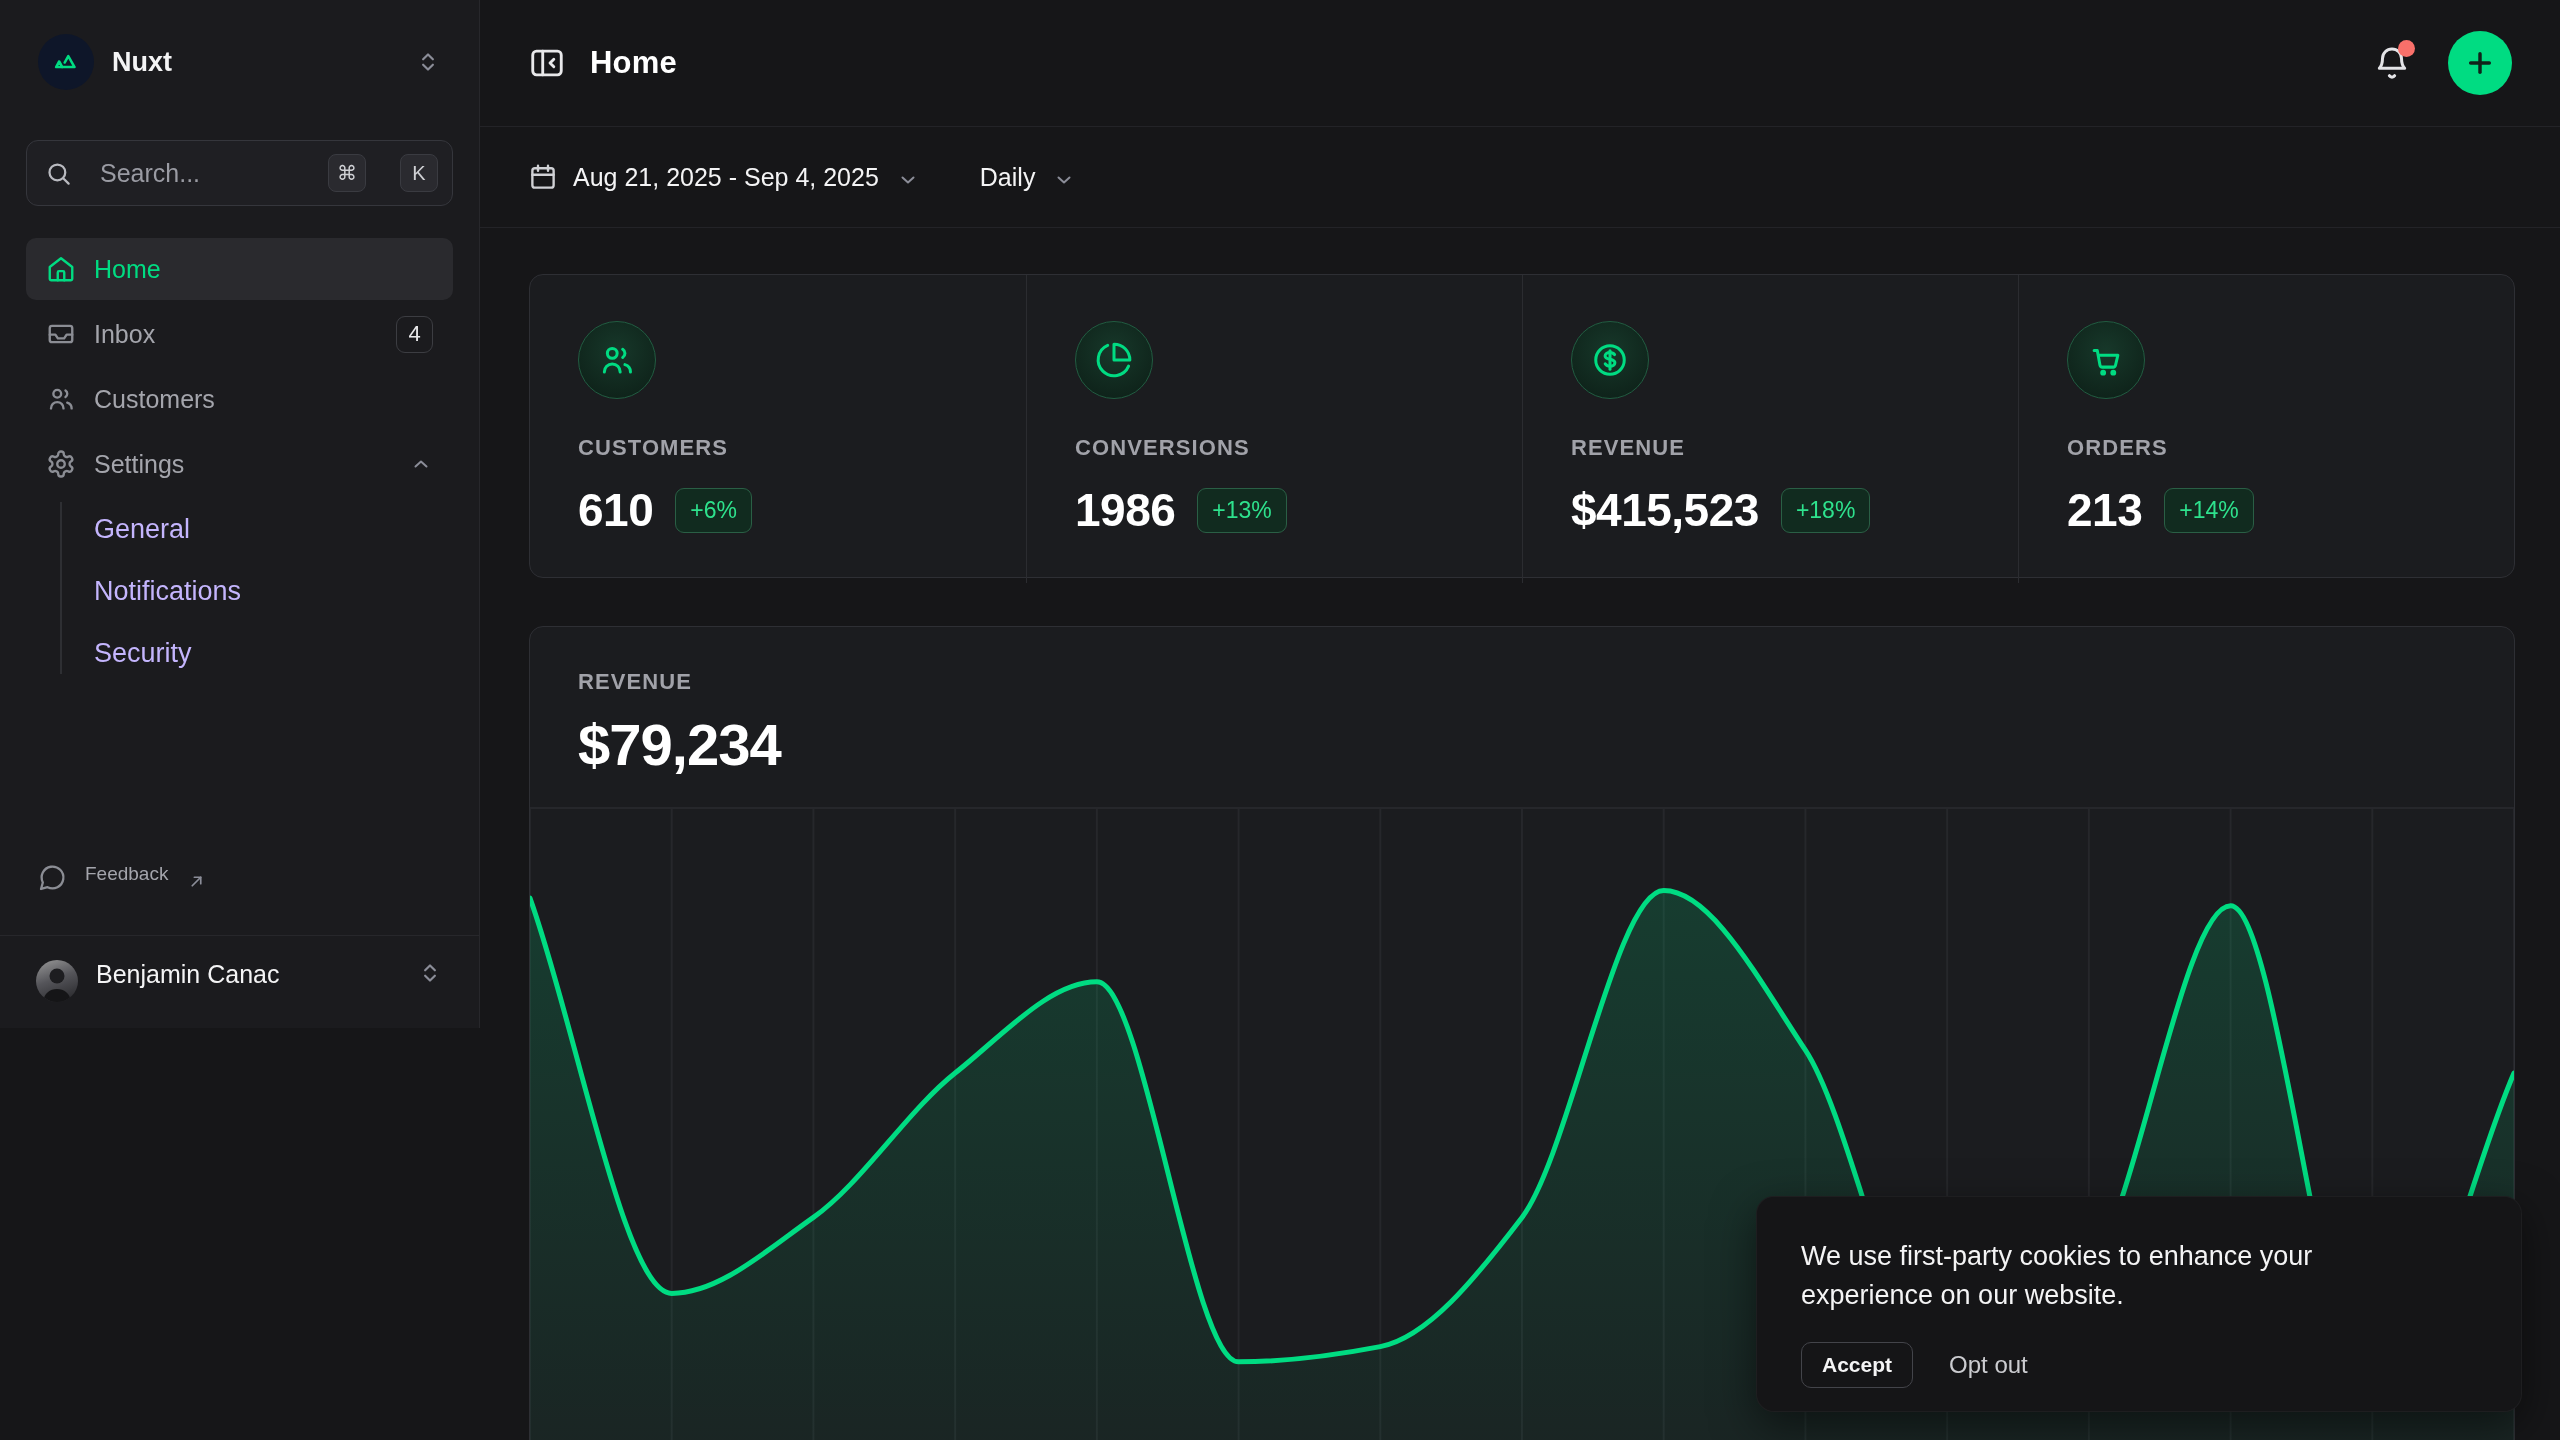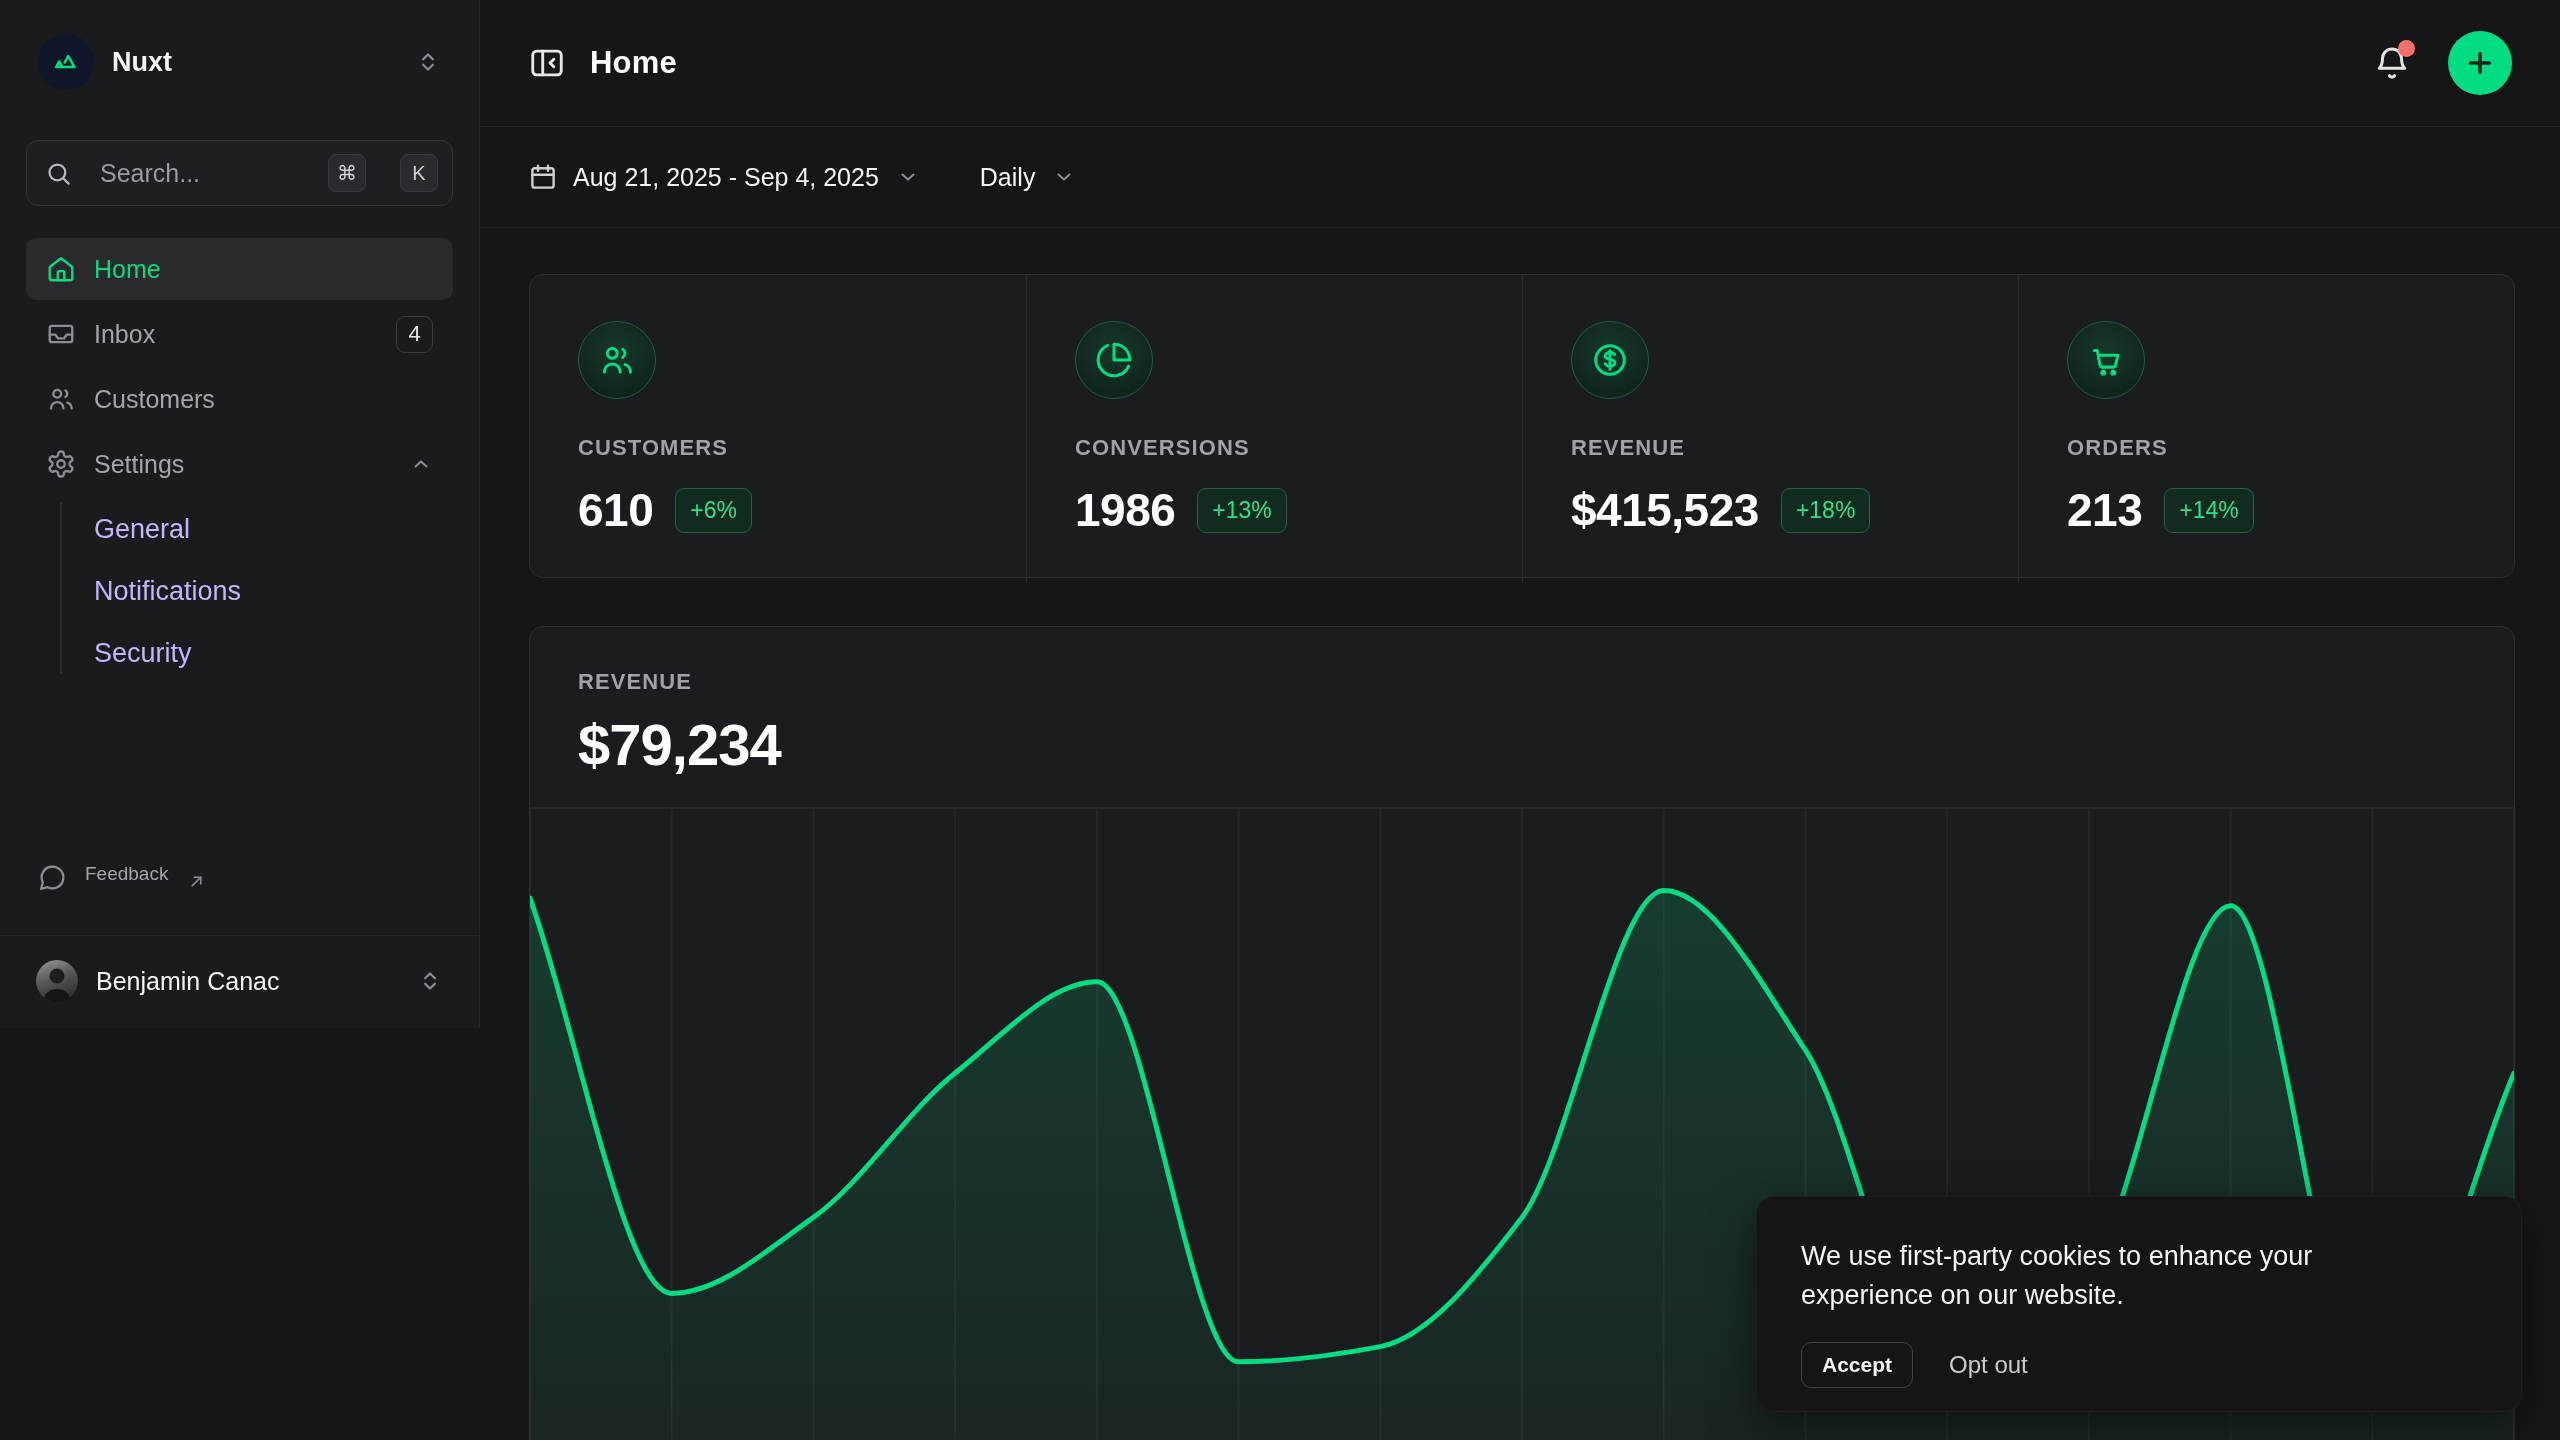--- a/index.html
+++ b/index.html
@@ -69,21 +69,21 @@
   .side-spacer { flex:1; }
 
   .foot-link {
     height:60px; display:flex; align-items:flex-start; gap:18px; padding:0 12px;
     font-size:19px; font-weight:500; color:#a4a5ac; cursor:pointer;
   }
   .foot-link .nico { color:#8b8d94; }
   .ext { color:#8b8d98; align-self:flex-start; margin-top:10px; margin-left:2px; }
   .side-divider { border-top:1px solid #27272b; margin:12px -26px 0; }
   .user-row {
-    display:flex; align-items:center; gap:18px; padding:24px 10px 26px; cursor:pointer;
+    display:flex; align-items:flex-start; gap:18px; padding:24px 10px 26px; cursor:pointer;
   }
   .avatar {
     width:42px; height:42px; border-radius:50%; overflow:hidden; flex:0 0 auto;
     background:linear-gradient(160deg,#9a9a9a 0%,#55555a 45%,#232326 100%);
     position:relative;
   }
   .avatar svg { position:absolute; inset:0; }
   .user-name { font-size:25px; font-weight:500; color:#f4f4f5; }
 
   
@@ -101,21 +101,21 @@
   }
   .add-btn {
     width:64px; height:64px; border-radius:50%; border:none; cursor:pointer;
     display:flex; align-items:center; justify-content:center; color:#10231a;
   }
 
   .toolbar {
     height:101px; flex:0 0 auto; border-bottom:1px solid #232327;
     display:flex; align-items:center; padding:0 48px; gap:60px;
   }
-  .ctrl { display:flex; align-items:center; gap:15px; cursor:pointer; }
+  .ctrl { display:flex; align-items:flex-end; gap:15px; cursor:pointer; }
   .ctrl .cal { color:#d0d1d5; }
   .ctrl-label { font-size:25px; font-weight:500; color:#f4f4f5; }
   .ctrl .chev { color:#8b8d98; margin-left:2px; }
 
   .content { flex:1; padding:46px 45px 0 49px; overflow:hidden; }
 
   .stats-panel {
     height:304px; border:1px solid #2e2f34; background:#1b1c1f; border-radius:14px;
     display:grid; grid-template-columns:repeat(4,1fr);
   }

